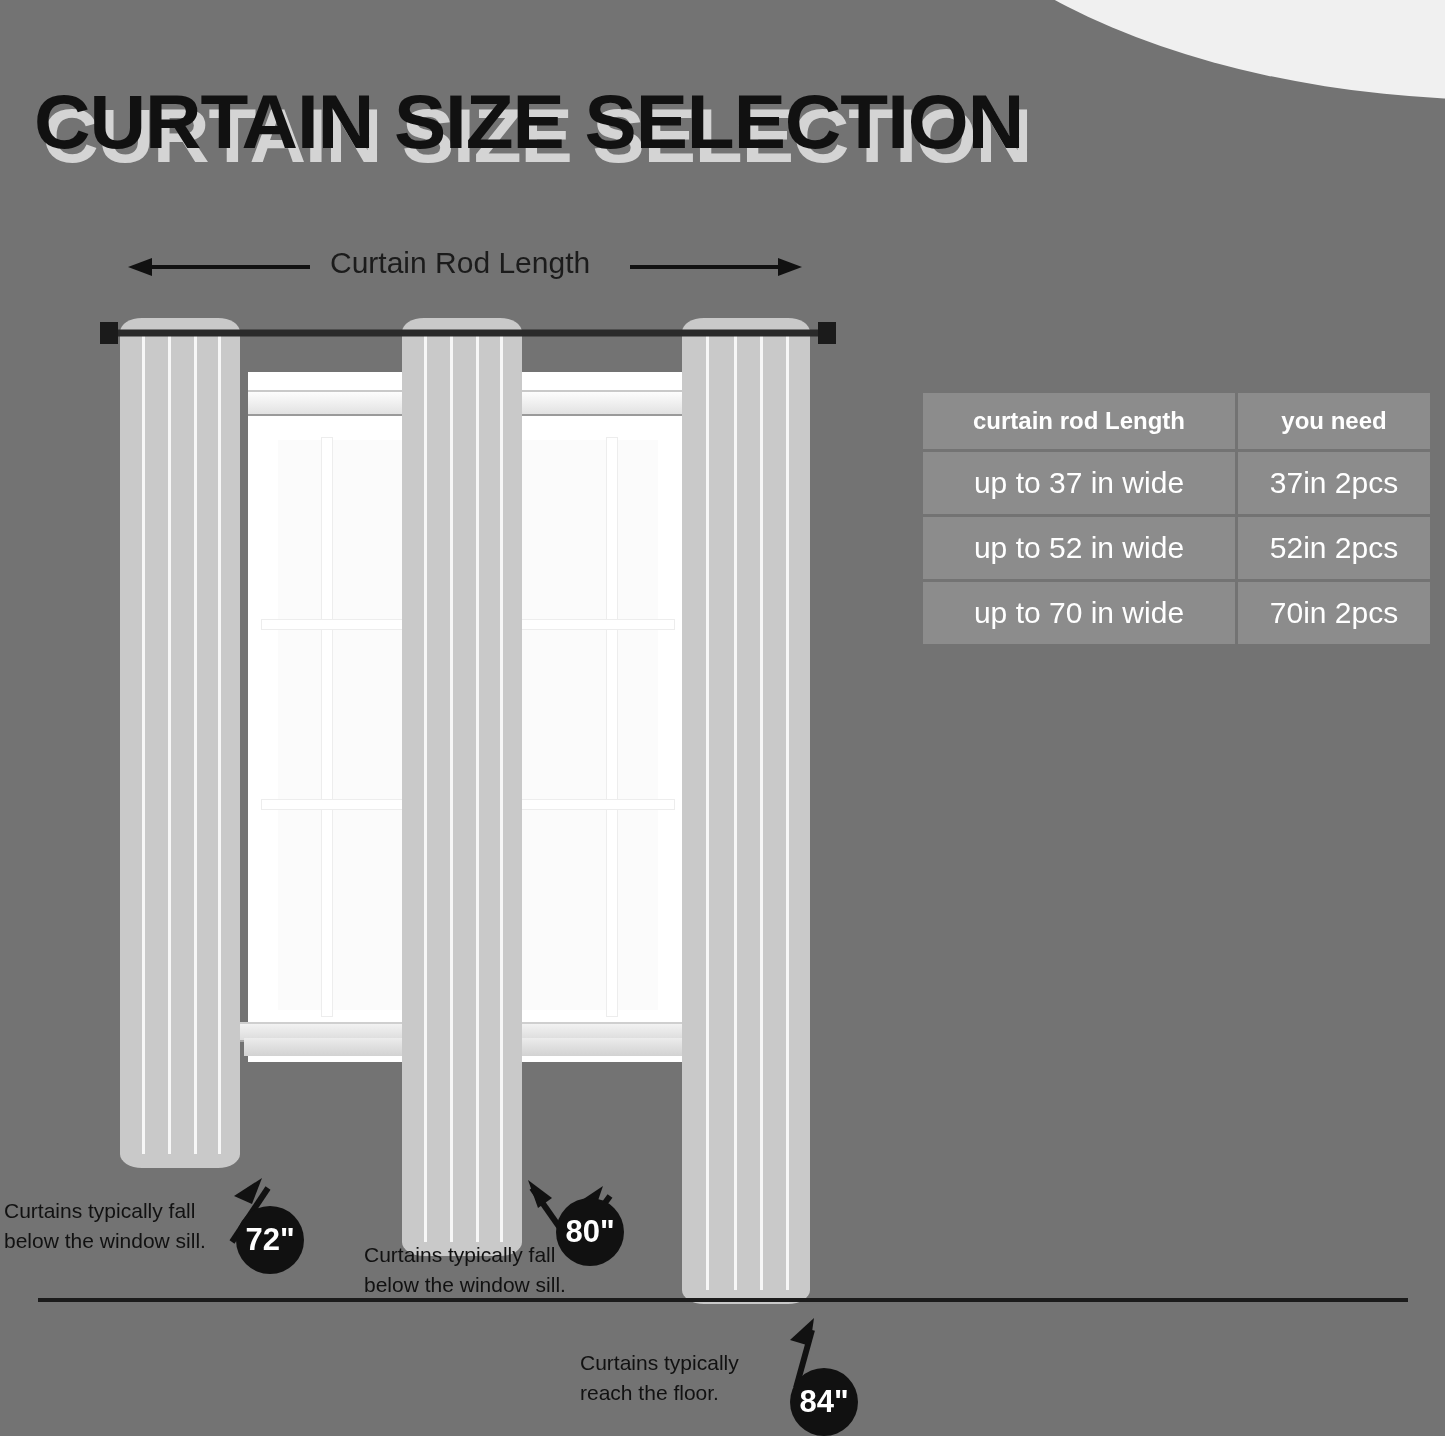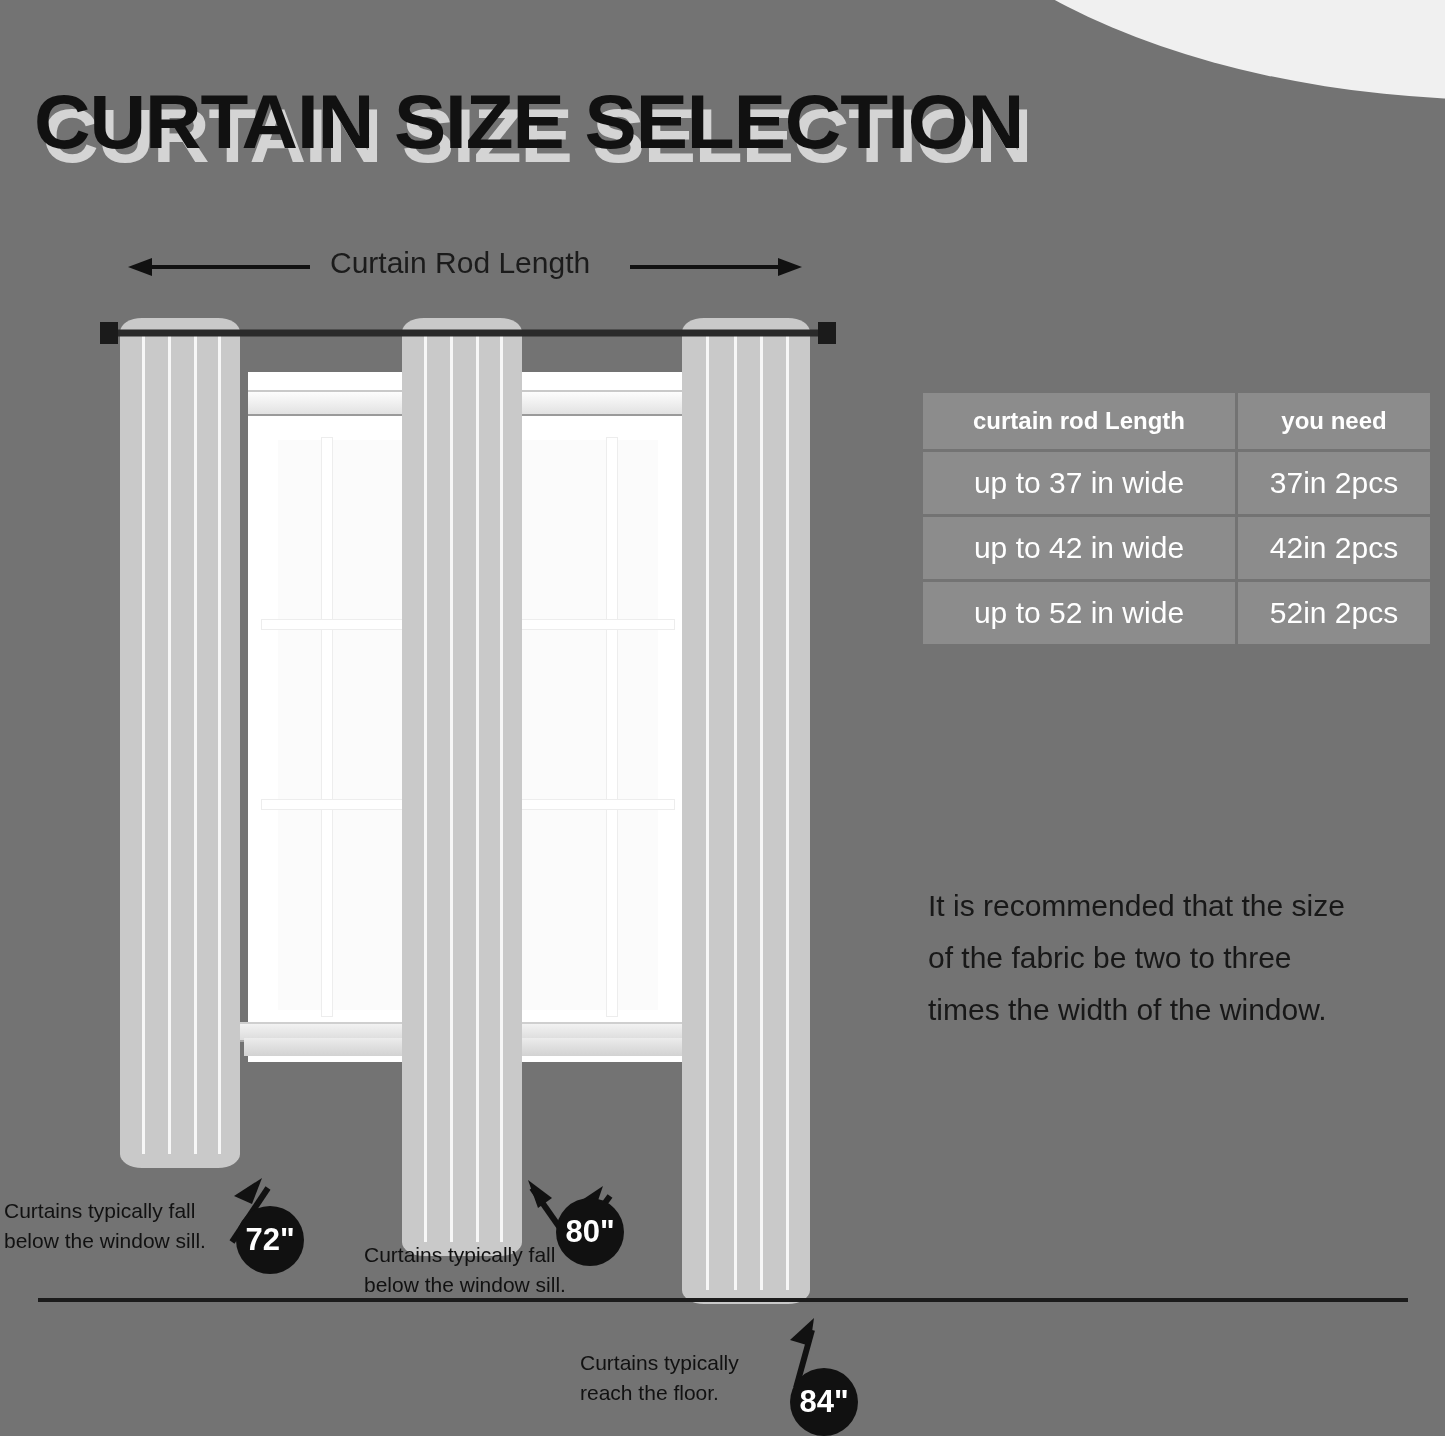--- a/index.html
+++ b/index.html
@@ -341,31 +341,30 @@
         <th class="col-rod">curtain rod Length</th>
         <th class="col-need">you need</th>
       </tr>
     </thead>
     <tbody>
       <tr>
         <td>up to 37 in wide</td>
         <td>37in 2pcs</td>
       </tr>
       <tr>
-        <td>up to 42 in wide</td>
-        <td>42in 2pcs</td>
-      </tr>
-      <tr>
         <td>up to 52 in wide</td>
         <td>52in 2pcs</td>
       </tr>
+      <tr>
+        <td>up to 70 in wide</td>
+        <td>70in 2pcs</td>
+      </tr>
     </tbody>
   </table>
 
-  <div class="recommend">It is recommended that the size of the fabric be two to three times the width of the window.</div>
 
   <div class="floor-line"></div>
 
   <div class="note" style="left:4px; top:1196px;">Curtains typically fall
 below the window sill.</div>
   <div class="badge" style="left:236px; top:1206px;">72"</div>
 
   <div class="note" style="left:364px; top:1240px;">Curtains typically fall
 below the window sill.</div>
   <div class="badge" style="left:556px; top:1198px;">80"</div>

